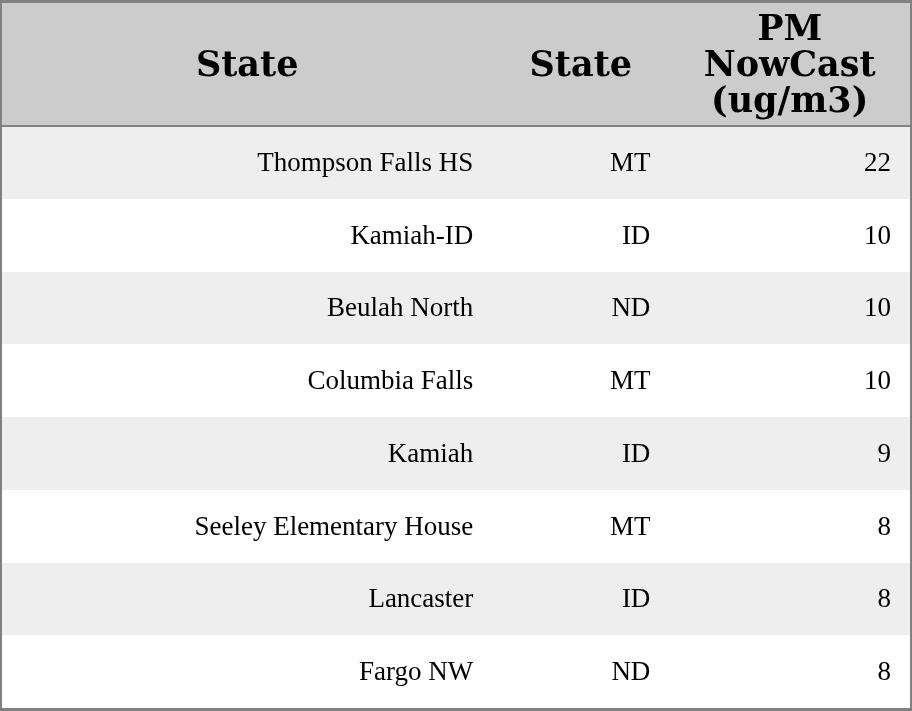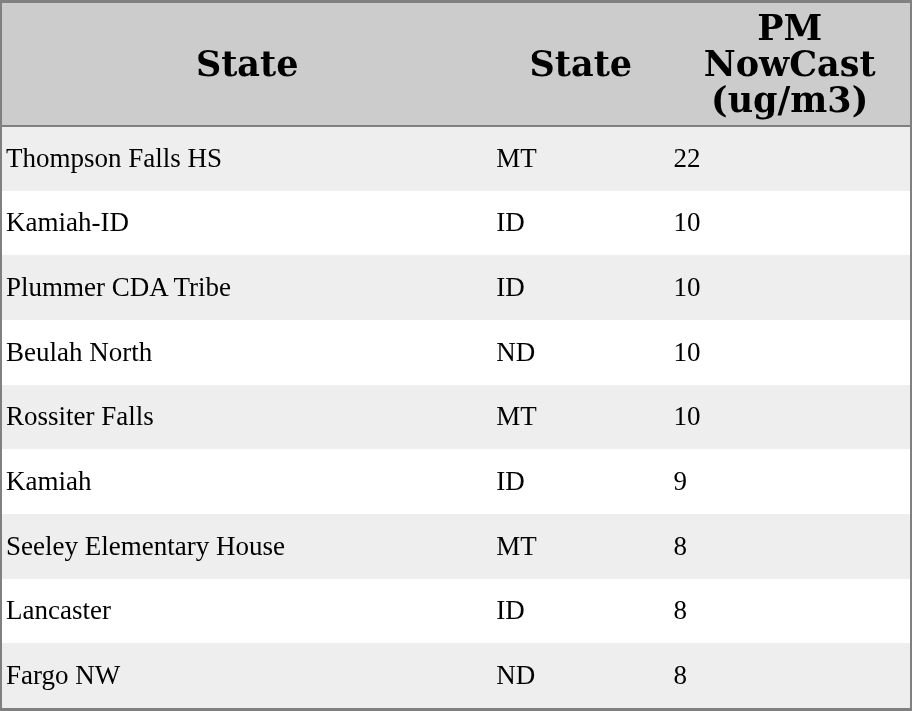--- a/index.html
+++ b/index.html
@@ -44,23 +44,23 @@
     font-size: 35px;
     line-height: 36px;
     text-align: center;
     vertical-align: middle;
     white-space: pre-line;
     padding: 0 4px;
   }
   td {
     font-family: "Liberation Serif", serif;
     font-size: 27px;
-    text-align: left;
+    text-align: right;
     vertical-align: middle;
-    padding: 0 4px;
+    padding: 0 19px;
   }
   tbody tr { height: 58px; }
   tbody tr:nth-child(odd)  { background: var(--row-alt-bg); }
   tbody tr:nth-child(even) { background: var(--row-bg); }
 </style>
 </head>
 <body>
 
 <div class="table-frame">
   <table class="data-table">
@@ -83,31 +83,26 @@
         <td>Thompson Falls HS</td>
         <td>MT</td>
         <td>22</td>
       </tr>
       <tr>
         <td>Kamiah-ID</td>
         <td>ID</td>
         <td>10</td>
       </tr>
       <tr>
-        <td>Plummer CDA Tribe</td>
-        <td>ID</td>
-        <td>10</td>
-      </tr>
-      <tr>
         <td>Beulah North</td>
         <td>ND</td>
         <td>10</td>
       </tr>
       <tr>
-        <td>Rossiter Falls</td>
+        <td>Columbia Falls</td>
         <td>MT</td>
         <td>10</td>
       </tr>
       <tr>
         <td>Kamiah</td>
         <td>ID</td>
         <td>9</td>
       </tr>
       <tr>
         <td>Seeley Elementary House</td>

